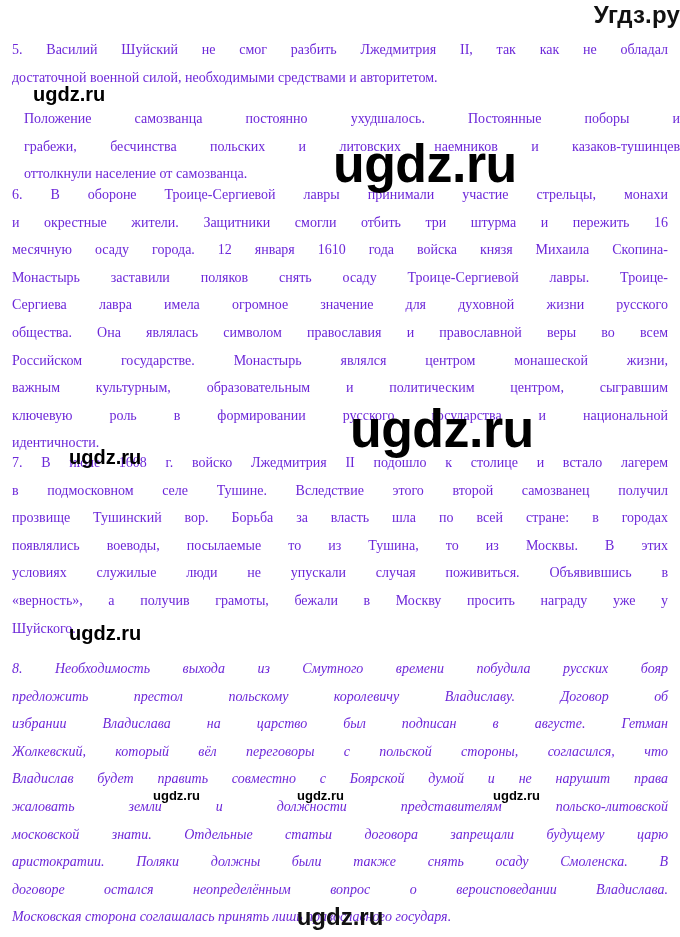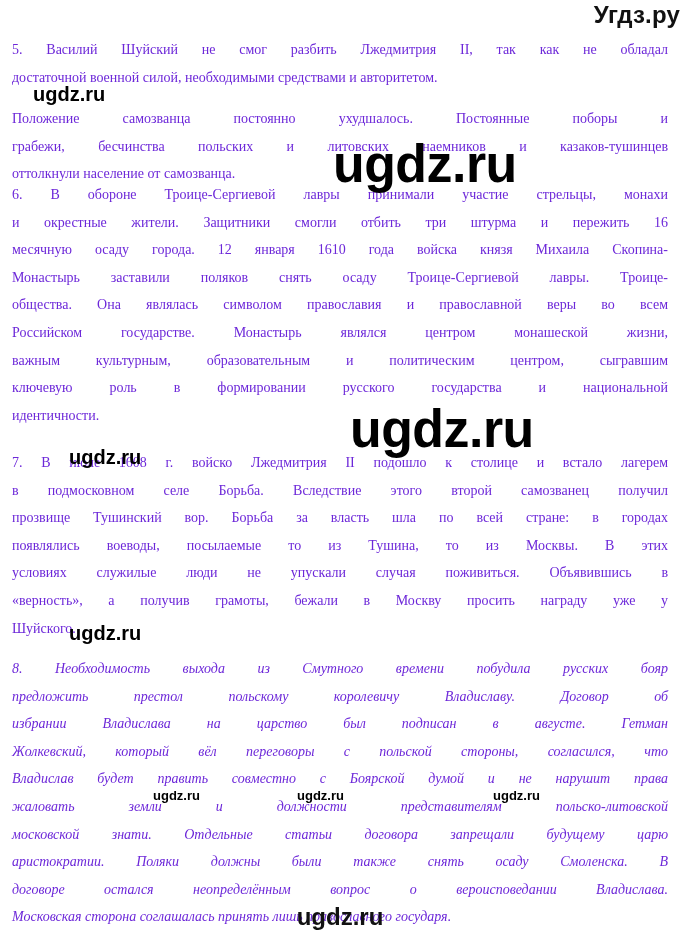--- a/index.html
+++ b/index.html
@@ -41,41 +41,42 @@
 </head>
 <body>
 
 <div class="header">Угдз.ру</div>
 
 <div class="para" style="top:36px;">
   <span class="line">5. Василий Шуйский не смог разбить Лжедмитрия II, так как не обладал</span>
   <span class="line last">достаточной военной силой, необходимыми средствами и авторитетом.</span>
 </div>
 
-<div class="para" style="top:105px;">
+<div class="para" style="top:105px;margin-left:12px;">
   <span class="line">Положение самозванца постоянно ухудшалось. Постоянные поборы и</span>
   <span class="line">грабежи, бесчинства польских и литовских наемников и казаков-тушинцев</span>
   <span class="line last">оттолкнули население от самозванца.</span>
 </div>
 
 <div class="para" style="top:181px;">
   <span class="line">6. В обороне Троице-Сергиевой лавры принимали участие стрельцы, монахи</span>
   <span class="line">и окрестные жители. Защитники смогли отбить три штурма и пережить 16</span>
   <span class="line">месячную осаду города. 12 января 1610 года войска князя Михаила Скопина-</span>
   <span class="line">Монастырь заставили поляков снять осаду Троице-Сергиевой лавры. Троице-</span>
+  <span class="line">Сергиева лавра имела огромное значение для духовной жизни русского</span>
   <span class="line">общества. Она являлась символом православия и православной веры во всем</span>
   <span class="line">Российском государстве. Монастырь являлся центром монашеской жизни,</span>
   <span class="line">важным культурным, образовательным и политическим центром, сыгравшим</span>
   <span class="line">ключевую роль в формировании русского государства и национальной</span>
   <span class="line last">идентичности.</span>
 </div>
 
 <div class="para" style="top:449px;">
   <span class="line">7. В июле 1608 г. войско Лжедмитрия II подошло к столице и встало лагерем</span>
-  <span class="line">в подмосковном селе Борьба. Вследствие этого второй самозванец получил</span>
+  <span class="line">в подмосковном селе Тушине. Вследствие этого второй самозванец получил</span>
   <span class="line">прозвище Тушинский вор. Борьба за власть шла по всей стране: в городах</span>
   <span class="line">появлялись воеводы, посылаемые то из Тушина, то из Москвы. В этих</span>
   <span class="line">условиях служилые люди не упускали случая поживиться. Объявившись в</span>
   <span class="line">«верность», а получив грамоты, бежали в Москву просить награду уже у</span>
   <span class="line last">Шуйского.</span>
 </div>
 
 <div class="para" style="top:655px;font-style:italic;">
   <span class="line">8. Необходимость выхода из Смутного времени побудила русских бояр</span>
   <span class="line">предложить престол польскому королевичу Владиславу. Договор об</span>

